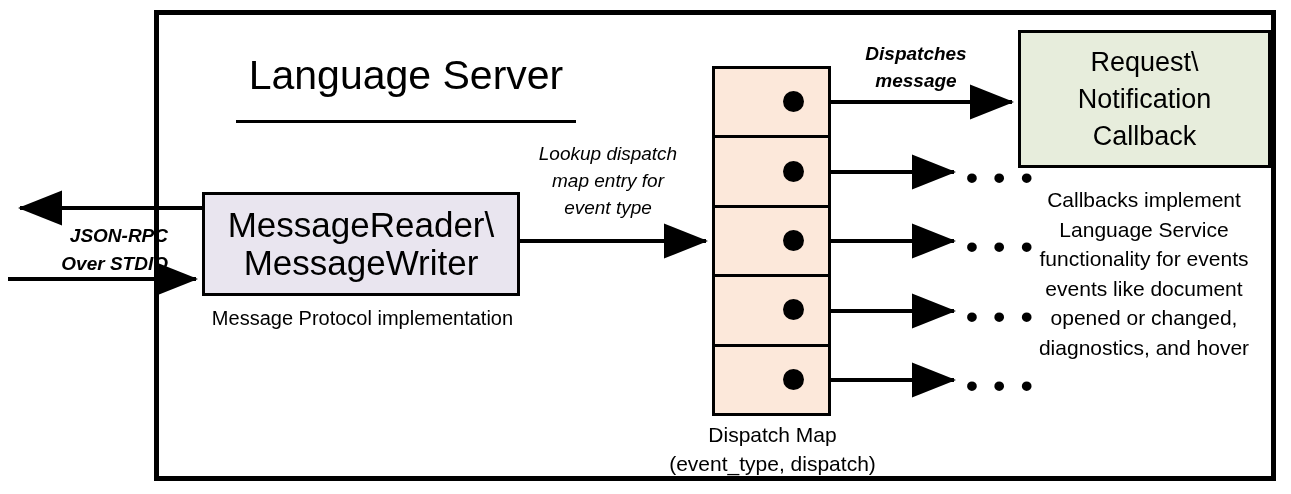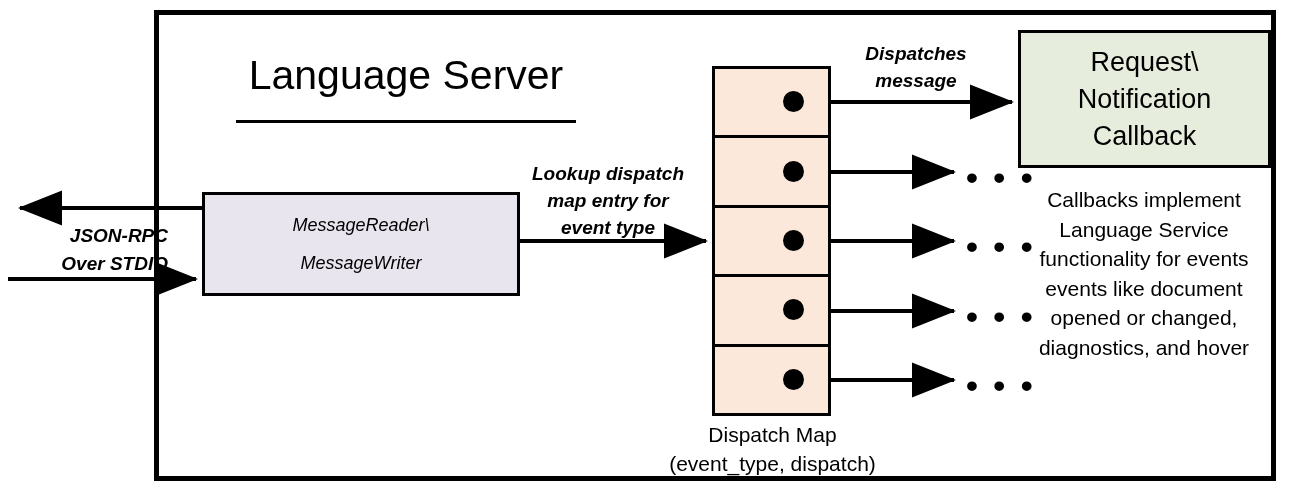--- a/index.html
+++ b/index.html
@@ -58,24 +58,23 @@
     height: 104px;
     background: #e9e5ef;
     border: 3px solid #000000;
     box-sizing: border-box;
     display: flex;
     flex-direction: column;
     align-items: center;
     justify-content: center;
   }
   #message-reader-box .line {
-    font-size: 18px;
+    font-size: 35px;
     line-height: 38px;
     white-space: nowrap;
-    font-style: italic;
   }
   #message-reader-caption {
     left: 190px;
     top: 305px;
     width: 345px;
     text-align: center;
     font-size: 20px;
     line-height: 27px;
   }
 
@@ -87,27 +86,27 @@
     text-align: right;
     font-size: 19px;
     line-height: 28px;
     font-style: italic;
     font-weight: 600;
   }
 
   
   #lookup-label {
     left: 518px;
-    top: 160px;
+    top: 140px;
     width: 180px;
     text-align: center;
     font-size: 19px;
     line-height: 27px;
     font-style: italic;
-    font-weight: 700;
+    font-weight: 400;
   }
 
   
   #dispatches-label {
     left: 836px;
     top: 40px;
     width: 160px;
     text-align: center;
     font-size: 19px;
     line-height: 27px;
@@ -243,20 +242,21 @@
   <div class="abs" id="jsonrpc-label">
     <div>JSON-RPC</div>
     <div>Over STDIO</div>
   </div>
 
   <div class="abs" id="message-reader-box">
     <div class="line">MessageReader\</div>
     <div class="line">MessageWriter</div>
   </div>
   <div class="abs" id="message-reader-caption">
+    <div>Message Protocol implementation</div>
   </div>
 
   <div class="abs" id="lookup-label">
     <div>Lookup dispatch</div>
     <div>map entry for</div>
     <div>event type</div>
   </div>
 
   <div class="abs" id="dispatches-label">
     <div>Dispatches</div>

